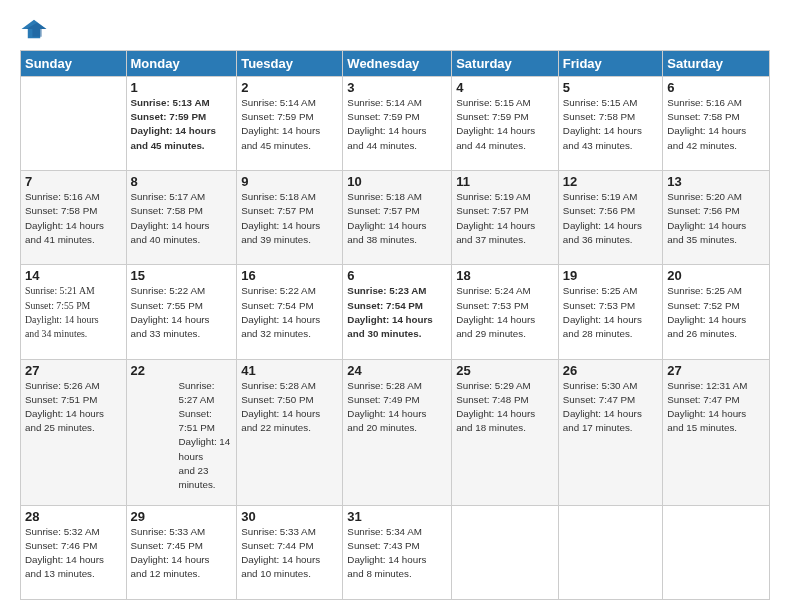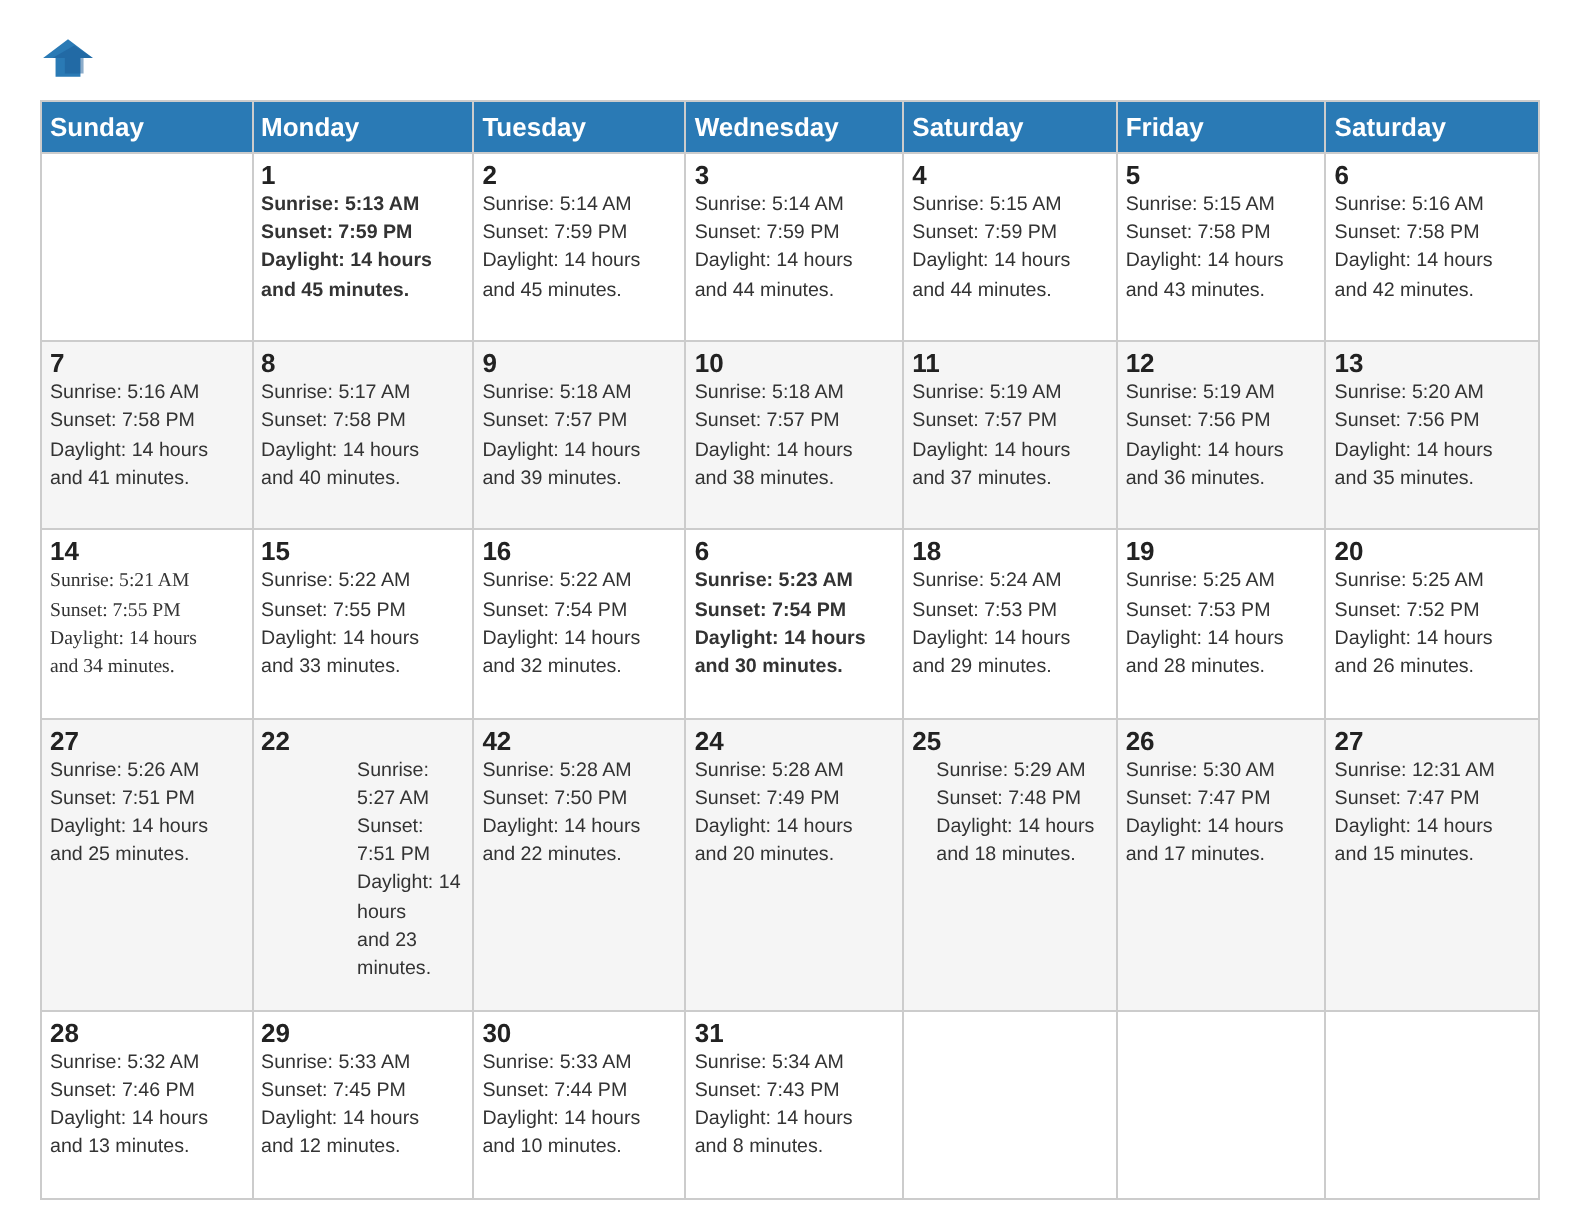--- a/index.html
+++ b/index.html
@@ -278,36 +278,36 @@
 and 25 minutes.</div>
           </td>
           <td>
             <span class="day-number">22</span>
             <div class="day-info" style="white-space: pre-line; margin-left: 48px;">Sunrise: 5:27 AM
 Sunset: 7:51 PM
 Daylight: 14 hours
 and 23 minutes.</div>
           </td>
           <td>
-            <span class="day-number">42</span>
+            <span class="day-number">41</span>
             <div class="day-info" style="white-space: pre-line;">Sunrise: 5:28 AM
 Sunset: 7:50 PM
 Daylight: 14 hours
 and 22 minutes.</div>
           </td>
           <td>
             <span class="day-number">24</span>
             <div class="day-info" style="white-space: pre-line;">Sunrise: 5:28 AM
 Sunset: 7:49 PM
 Daylight: 14 hours
 and 20 minutes.</div>
           </td>
           <td>
             <span class="day-number">25</span>
-            <div class="day-info" style="white-space: pre-line; margin-left: 12px;">Sunrise: 5:29 AM
+            <div class="day-info" style="white-space: pre-line;">Sunrise: 5:29 AM
 Sunset: 7:48 PM
 Daylight: 14 hours
 and 18 minutes.</div>
           </td>
           <td>
             <span class="day-number">26</span>
             <div class="day-info" style="white-space: pre-line;">Sunrise: 5:30 AM
 Sunset: 7:47 PM
 Daylight: 14 hours
 and 17 minutes.</div>

